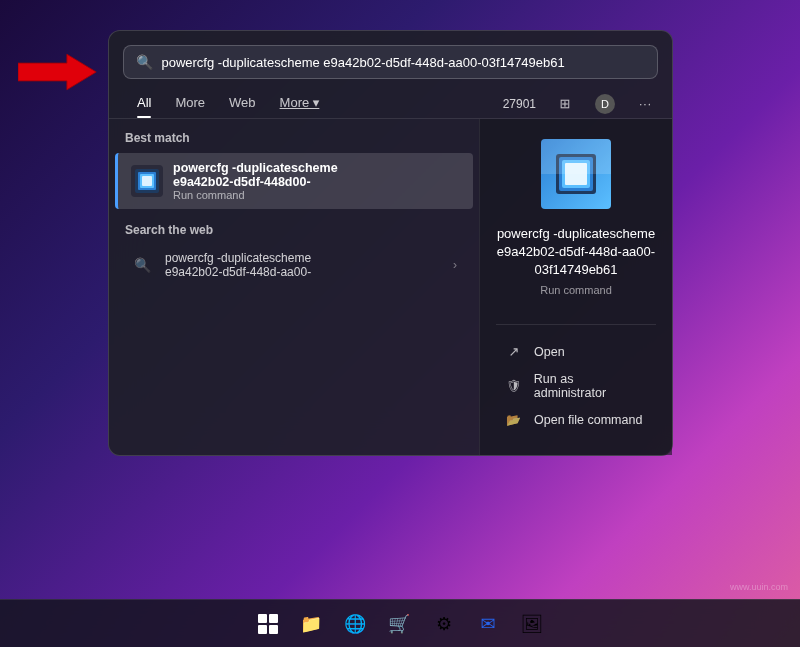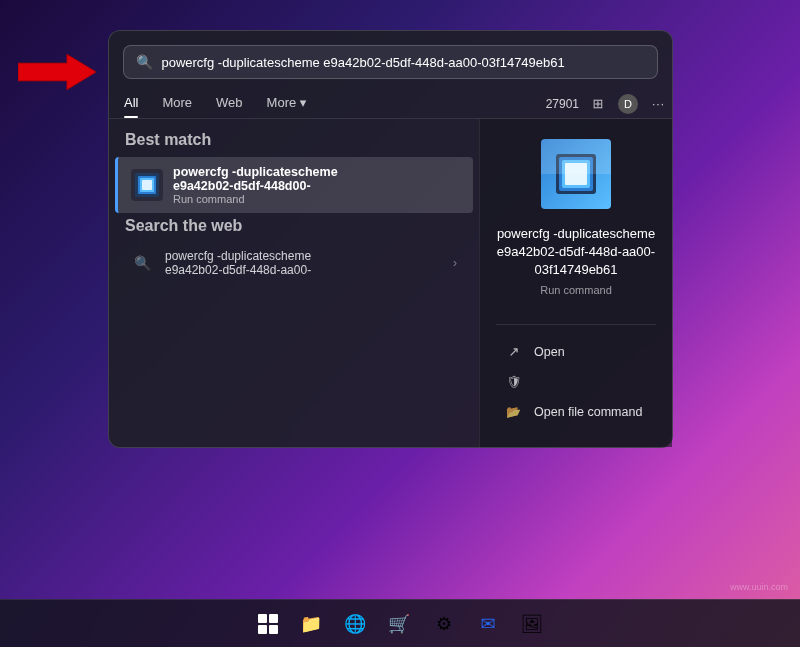--- a/index.html
+++ b/index.html
@@ -64,21 +64,21 @@
       flex: 1;
       white-space: nowrap;
       overflow: hidden;
       text-overflow: ellipsis;
     }
 
     
     .nav-tabs {
       display: flex;
       align-items: center;
-      padding: 0 3px;
+      padding: 0 16px;
       border-bottom: 1px solid rgba(255,255,255,0.1);
       margin-bottom: 0;
     }
     .nav-tab {
       color: rgba(255,255,255,0.75);
       font-size: 13px;
       padding: 6px 12px 8px 12px;
       cursor: pointer;
       position: relative;
     }
@@ -92,26 +92,27 @@
       left: 12px;
       right: 12px;
       height: 2px;
       background: #fff;
       border-radius: 2px;
     }
     .nav-tab-more {
       display: flex;
       align-items: center;
       gap: 3px;
+      text-decoration: underline;
     }
     .nav-right {
       margin-left: auto;
       display: flex;
       align-items: center;
-      gap: 8px;
+      gap: 18px;
       color: rgba(255,255,255,0.7);
       font-size: 12px;
     }
     .nav-right .badge {
       font-size: 12px;
       color: rgba(255,255,255,0.8);
     }
     .nav-right .icon-btn {
       width: 22px;
       height: 22px;
@@ -130,21 +131,21 @@
     }
 
     
     .left-panel {
       width: 370px;
       padding: 12px 0;
       flex-shrink: 0;
     }
     .section-title {
       color: rgba(255,255,255,0.7);
-      font-size: 16px;
+      font-size: 12px;
       font-weight: 600;
       padding: 0 16px 8px 16px;
     }
 
     
     .result-item {
       display: flex;
       align-items: center;
       padding: 8px 16px;
       cursor: pointer;
@@ -177,21 +178,21 @@
       font-size: 12.5px;
       font-weight: 600;
     }
     .result-sub {
       color: rgba(255,255,255,0.6);
       font-size: 11px;
     }
 
     
     .web-section {
-      margin-top: 4px;
+      margin-top: 14px;
     }
     .web-item {
       display: flex;
       align-items: center;
       padding: 6px 16px;
       cursor: pointer;
       gap: 10px;
       margin: 0 6px;
       border-radius: 4px;
     }
@@ -435,20 +436,21 @@
         <div class="detail-subtitle">Run command</div>
 
         <div class="detail-divider"></div>
 
         <div class="action-item">
           <span class="action-icon">↗</span>
           <span class="action-label">Open</span>
         </div>
         <div class="action-item">
           <span class="action-icon" style="font-size:12px;">🛡</span>
+          <span class="action-label">Run as administrator</span>
         </div>
         <div class="action-item">
           <span class="action-icon" style="font-size:12px;">📂</span>
           <span class="action-label">Open file command</span>
         </div>
 
       </div>
 
     </div>
   </div>

